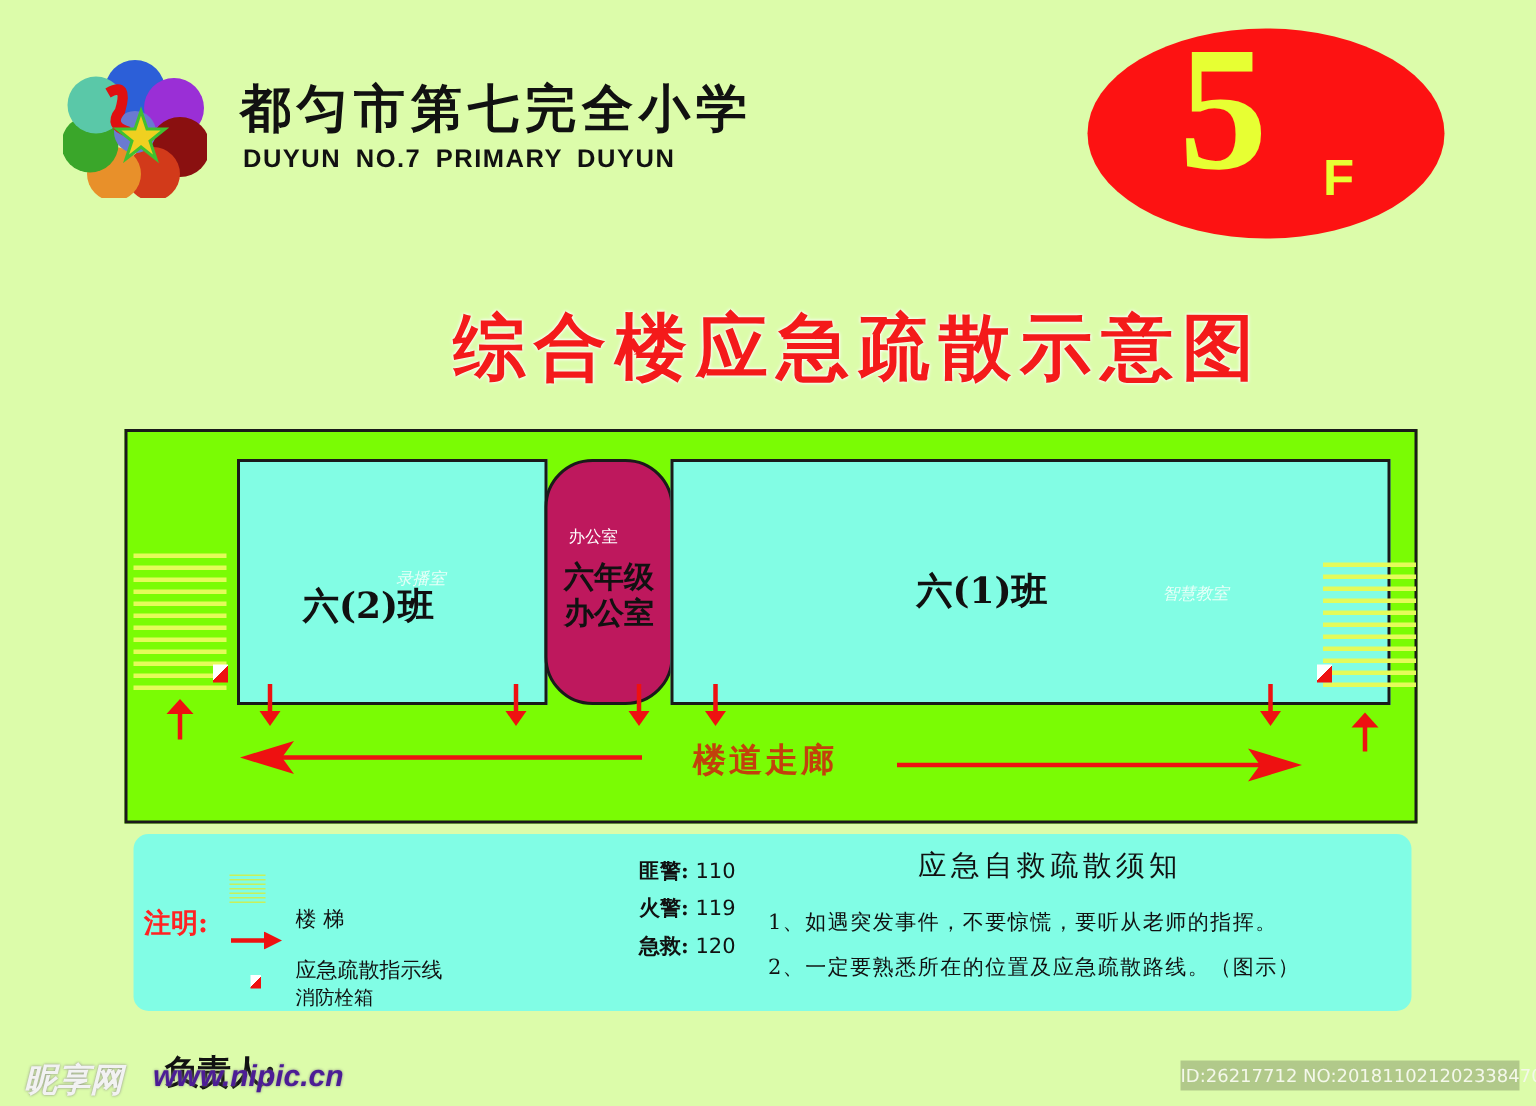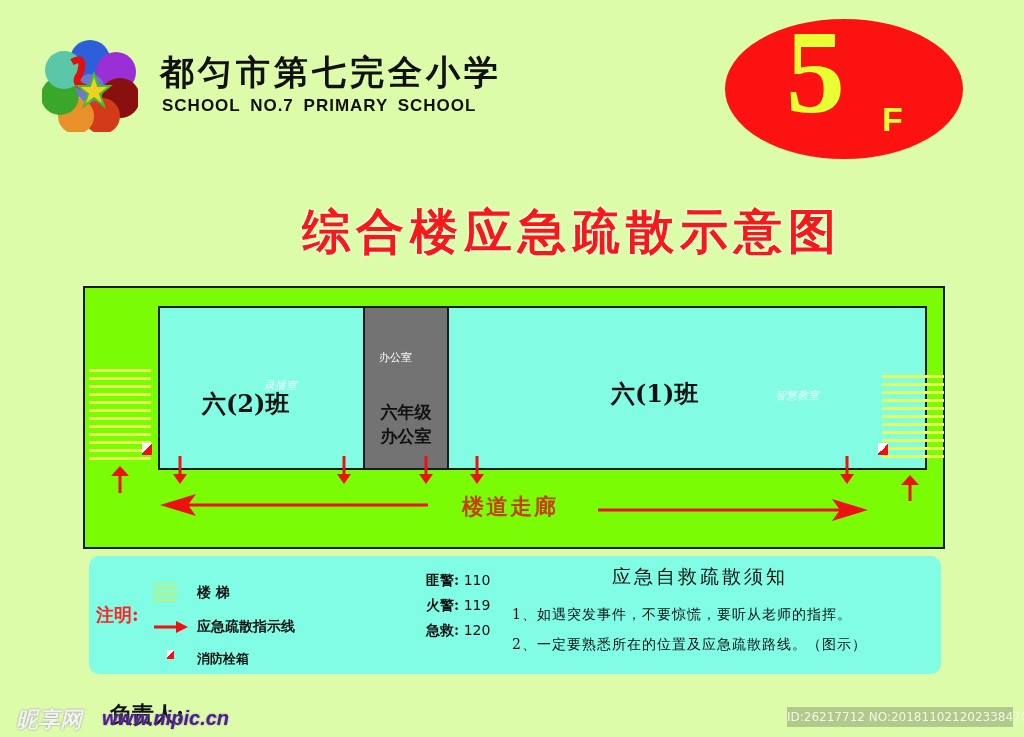--- a/index.html
+++ b/index.html
@@ -12,35 +12,35 @@
   
   .floor-badge{left:725px;top:19px;width:238px;height:140px;border-radius:50%;background:#fd1212;}
   .floor-num{left:786px;top:14px;font-size:118px;font-weight:bold;color:#e7ff33;font-family:"Liberation Serif",serif;line-height:1;}
   .floor-unit{left:882px;top:102px;font-size:34px;font-weight:bold;color:#e7ff33;font-family:"Liberation Sans",sans-serif;line-height:1;}
   
   .title{left:222px;top:200px;width:620px;text-align:right;font-size:48px;font-weight:bold;color:#f41a1a;letter-spacing:6px;font-family:"DejaVu Serif",serif;white-space:nowrap;text-shadow:0 0 3px #fff,0 0 2px #fff;}
   
   .building{left:83px;top:286px;width:862px;height:263px;background:#7afc04;border:2px solid #1a1a1a;box-sizing:border-box;}
   .room{top:306px;height:164px;border:2px solid #1a1a1a;box-sizing:border-box;background:#82fde4;}
   .room3{left:158px;width:207px;}
-  .office{left:363px;width:86px;background:#737373;}
+  .office{left:363px;width:86px;background:#be185d;border-radius:32px;}
   .room1{left:447px;width:480px;}
   .room-label{font-size:24px;font-weight:bold;color:#111;font-family:"DejaVu Serif",serif;white-space:nowrap;}
   .wm{font-size:11px;color:#e8fff8;font-family:"DejaVu Serif",serif;white-space:nowrap;font-style:italic;}
   .office-small{font-size:11px;color:#fff;white-space:nowrap;}
-  .office-label{font-size:17px;font-weight:bold;color:#111;text-align:center;line-height:24px;font-family:"DejaVu Serif",serif;margin-top:28px;}
+  .office-label{font-size:20px;font-weight:bold;color:#111;text-align:center;line-height:24px;font-family:"DejaVu Serif",serif;}
   .stairs{width:62px;}
   .stairs div{height:3px;background:#e4fb5a;margin-bottom:5px;}
   .hydrant{width:10px;height:12px;background:linear-gradient(135deg,#fff 50%,#ee1111 50%);}
   .hydrant.flip{background:linear-gradient(45deg,#fff 50%,#ee1111 50%);}
   .corridor-label{left:462px;top:492px;font-size:22px;font-weight:bold;color:#c2410c;font-family:"DejaVu Serif",serif;white-space:nowrap;letter-spacing:2px;}
   
   .legend{left:89px;top:556px;width:852px;height:118px;background:#81fde5;border-radius:10px;}
   .note-label{left:96px;top:603px;font-size:18px;font-weight:bold;color:#f22;font-family:"DejaVu Serif",serif;white-space:nowrap;text-align:center;}
-  .lg-text{font-size:14px;color:#111;font-weight:bold;white-space:nowrap;font-family:"DejaVu Serif",serif;}
+  .lg-text{font-size:14px;color:#111;font-weight:normal;white-space:nowrap;font-family:"DejaVu Serif",serif;margin-top:20px;}
   .lg-stairs{left:153px;top:583px;width:24px;height:19px;}
   .lg-stairs div{height:1px;background:#c8f05a;margin-bottom:2px;}
   .phone{font-size:14px;color:#111;white-space:nowrap;font-family:"DejaVu Sans",sans-serif;}
   .phone b{font-family:"DejaVu Serif",serif;margin-left:48px;}
   .notice-title{left:612px;top:564px;font-size:19px;font-weight:normal;color:#111;letter-spacing:3px;white-space:nowrap;font-family:"DejaVu Serif",serif;}
   .notice-item{left:512px;font-size:14px;color:#111;white-space:nowrap;letter-spacing:1px;font-family:"DejaVu Serif",serif;}
   .responsible{left:110px;top:700px;font-size:22px;font-weight:bold;color:#111;white-space:nowrap;font-family:"DejaVu Serif",serif;}
   .site-wm{left:16px;top:705px;font-size:22px;font-weight:bold;color:#f2f2f2;white-space:nowrap;font-style:italic;text-shadow:0 0 2px #888;}
   .site-url{left:102px;top:707px;font-size:20px;font-weight:bold;color:#4c1d95;font-style:italic;white-space:nowrap;text-shadow:0 0 2px #888;font-family:"Liberation Sans",sans-serif;}
   .id-bar{left:787px;top:707px;width:226px;height:20px;background:#b1c98a;color:#f4f8ea;font-size:12px;line-height:20px;text-align:center;white-space:nowrap;font-family:"DejaVu Sans",sans-serif;}
@@ -57,21 +57,21 @@
     <circle cx="60" cy="76" r="18" fill="#d23a1a"></circle>
     <circle cx="34" cy="76" r="18" fill="#e8902a"></circle>
     <circle cx="18" cy="56" r="19" fill="#3aa62a"></circle>
     <circle cx="22" cy="30" r="19" fill="#5ac8a8"></circle>
     <circle cx="48" cy="48" r="14" fill="#6a7ad0"></circle>
     <path d="M30 22 Q44 14 38 34 Q30 44 44 48" stroke="#e01010" stroke-width="7" fill="none"></path>
     <polygon points="52,34 56,46 68,46 58,54 62,66 52,58 42,66 46,54 36,46 48,46" fill="#f0d020" stroke="#40c030" stroke-width="2"></polygon>
   </svg>
 </div>
 <div class="abs school-cn">都匀市第七完全小学</div>
-<div class="abs school-en">SCHOOL NO.7 PRIMARY SCHOOL</div>
+<div class="abs school-en">DUYUN NO.7 PRIMARY DUYUN</div>
 
 <div class="abs floor-badge"></div>
 <div class="abs floor-num">5</div>
 <div class="abs floor-unit">F</div>
 
 <div class="abs title">综合楼应急疏散示意图</div>
 
 <div class="abs building"></div>
 
 <div class="abs room room3">
@@ -183,21 +183,21 @@
 </div>
 <div class="abs lg-text" style="left:197px;top:584px;">楼 梯</div>
 
 <svg class="abs" style="left:154px;top:621px;" width="34" height="12">
   <line x1="0" y1="6" x2="24" y2="6" stroke="#ee1111" stroke-width="3"></line>
   <polygon points="34,6 22,0 22,12" fill="#ee1111"></polygon>
 </svg>
 <div class="abs lg-text" style="left:197px;top:618px;">应急疏散指示线</div>
 
 <div class="abs hydrant flip" style="left:167px;top:650px;width:7px;height:9px;background:linear-gradient(135deg,#fff 50%,#ee1111 50%);"></div>
-<div class="abs lg-text" style="left:197px;top:650px;font-size:13px;text-align:right;">消防栓箱</div>
+<div class="abs lg-text" style="left:197px;top:636px;font-size:13px;text-align:right;">消防栓箱</div>
 
 <div class="abs phone" style="left:378px;top:572px;">
   <b>匪警:</b>
   <span>110</span>
 </div>
 <div class="abs phone" style="left:378px;top:597px;">
   <b>火警:</b>
   <span>119</span>
 </div>
 <div class="abs phone" style="left:378px;top:622px;">

